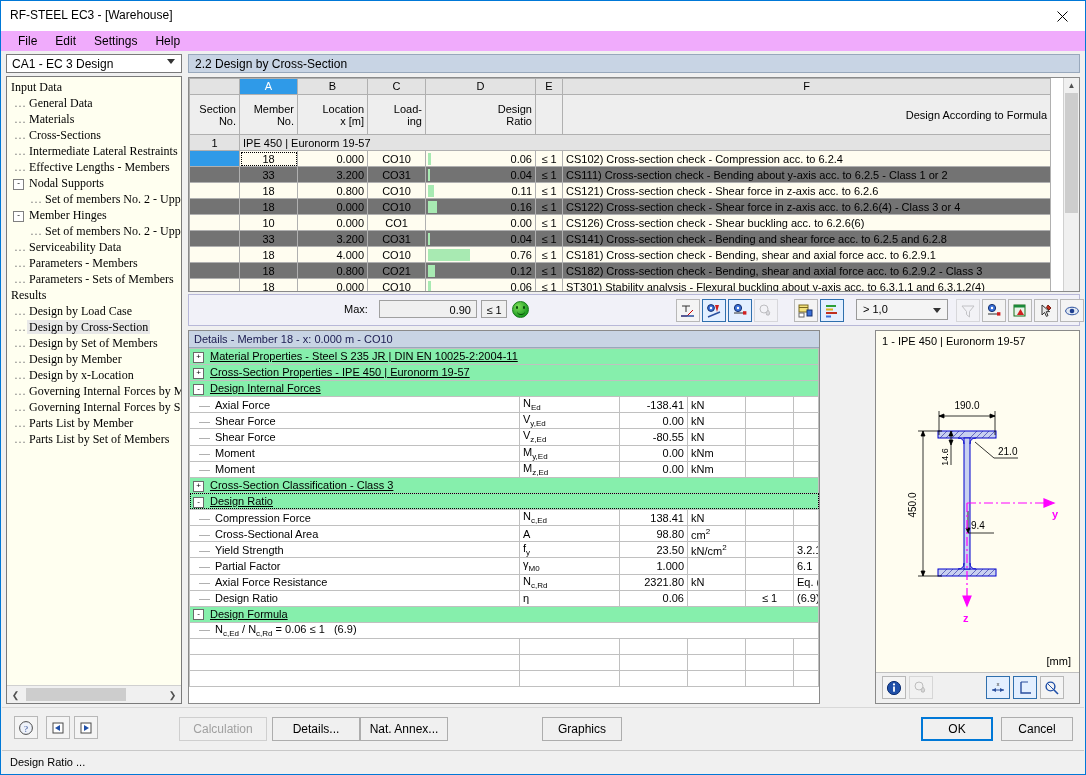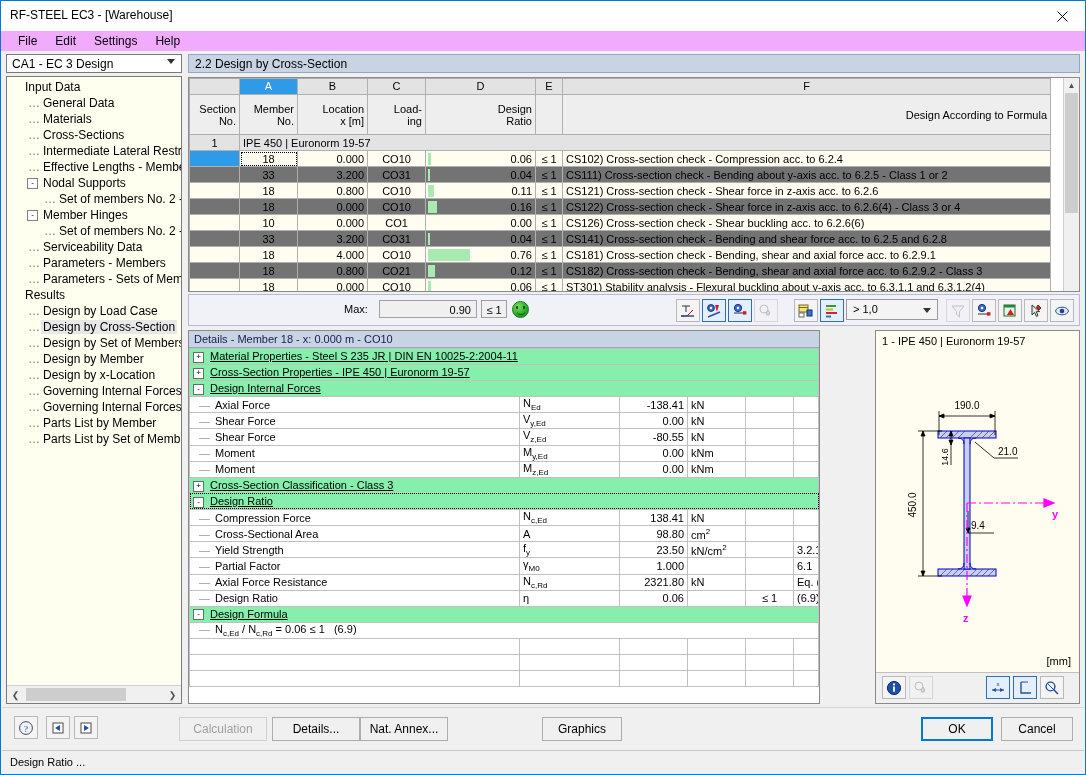--- a/index.html
+++ b/index.html
@@ -28,21 +28,21 @@
   .combo{
     height:19px;border:1px solid #7a7a7a;background:#fff;position:relative;
     display:flex;align-items:center;padding-left:5px;font-size:12px;box-sizing:border-box;
   }
   .combo .arrow{position:absolute;right:6px;top:4px;width:0;height:0;
      border-left:4px solid transparent;border-right:4px solid transparent;border-top:5px solid #333;}
   .tree{
     position:absolute;top:22px;left:0;right:0;bottom:0;border:1px solid #7a7a7a;
     background:#fffff0;box-sizing:border-box;overflow:hidden;
   }
-  .tree-scroll{position:absolute;left:0;right:0;top:0;bottom:18px;overflow:hidden;padding:2px 0 0 14px;}
+  .tree-scroll{position:absolute;left:0;right:0;top:0;bottom:18px;overflow:hidden;padding:2px 0 0 0;font-family:Liberation Serif, serif;}
   .tnode{height:16px;line-height:16px;font-size:12px;white-space:nowrap;position:relative;padding-left:2px;}
   .tnode .lbl{padding:0 2px;}
   .tnode.sel .lbl{background:#e8e8e8;}
   .tnode .dots{display:inline-block;width:14px;text-align:center;color:#808080;}
   .indent1{padding-left:6px;}
   .indent2{padding-left:22px;}
   .plusbox{display:inline-block;width:9px;height:9px;border:1px solid #808080;background:#fff;
      font-size:8px;line-height:8px;text-align:center;vertical-align:middle;margin-right:3px;color:#000;}
   .hscroll{position:absolute;left:0;right:0;bottom:0;height:17px;background:#f0f0f0;border-top:1px solid #d0d0d0;}
   .hscroll .sb-l,.hscroll .sb-r{position:absolute;top:0;width:17px;height:17px;display:flex;align-items:center;justify-content:center;font-size:9px;color:#505050;}
@@ -399,21 +399,21 @@
               </svg>
           </div>
           <div class="tbtn on">
             <svg width="16" height="16" viewBox="0 0 16 16">
                 <rect x="2" y="2" width="10" height="2" fill="#2a9e3a"></rect>
                 <rect x="2" y="5.5" width="7" height="2" fill="#d8b020"></rect>
                 <rect x="2" y="9" width="11" height="2" fill="#c03020"></rect>
                 <rect x="2" y="12.5" width="5" height="2" fill="#3a6fd8"></rect>
               </svg>
           </div>
-          <div class="selcombo" style="margin-left:0">
+          <div class="selcombo" style="margin-left:10px">
             <span>&gt; 1,0</span>
             <span class="arrow"></span>
           </div>
           <div class="tbtn dis" style="margin-left:6px">
             <svg width="16" height="16" viewBox="0 0 16 16">
                 <path d="M2 3 L14 3 L9.5 8.5 L9.5 14 L6.5 11.5 L6.5 8.5 Z" fill="none" stroke="#8a8a8a"></path>
               </svg>
           </div>
           <div class="tbtn">
             <svg width="16" height="16" viewBox="0 0 16 16">

